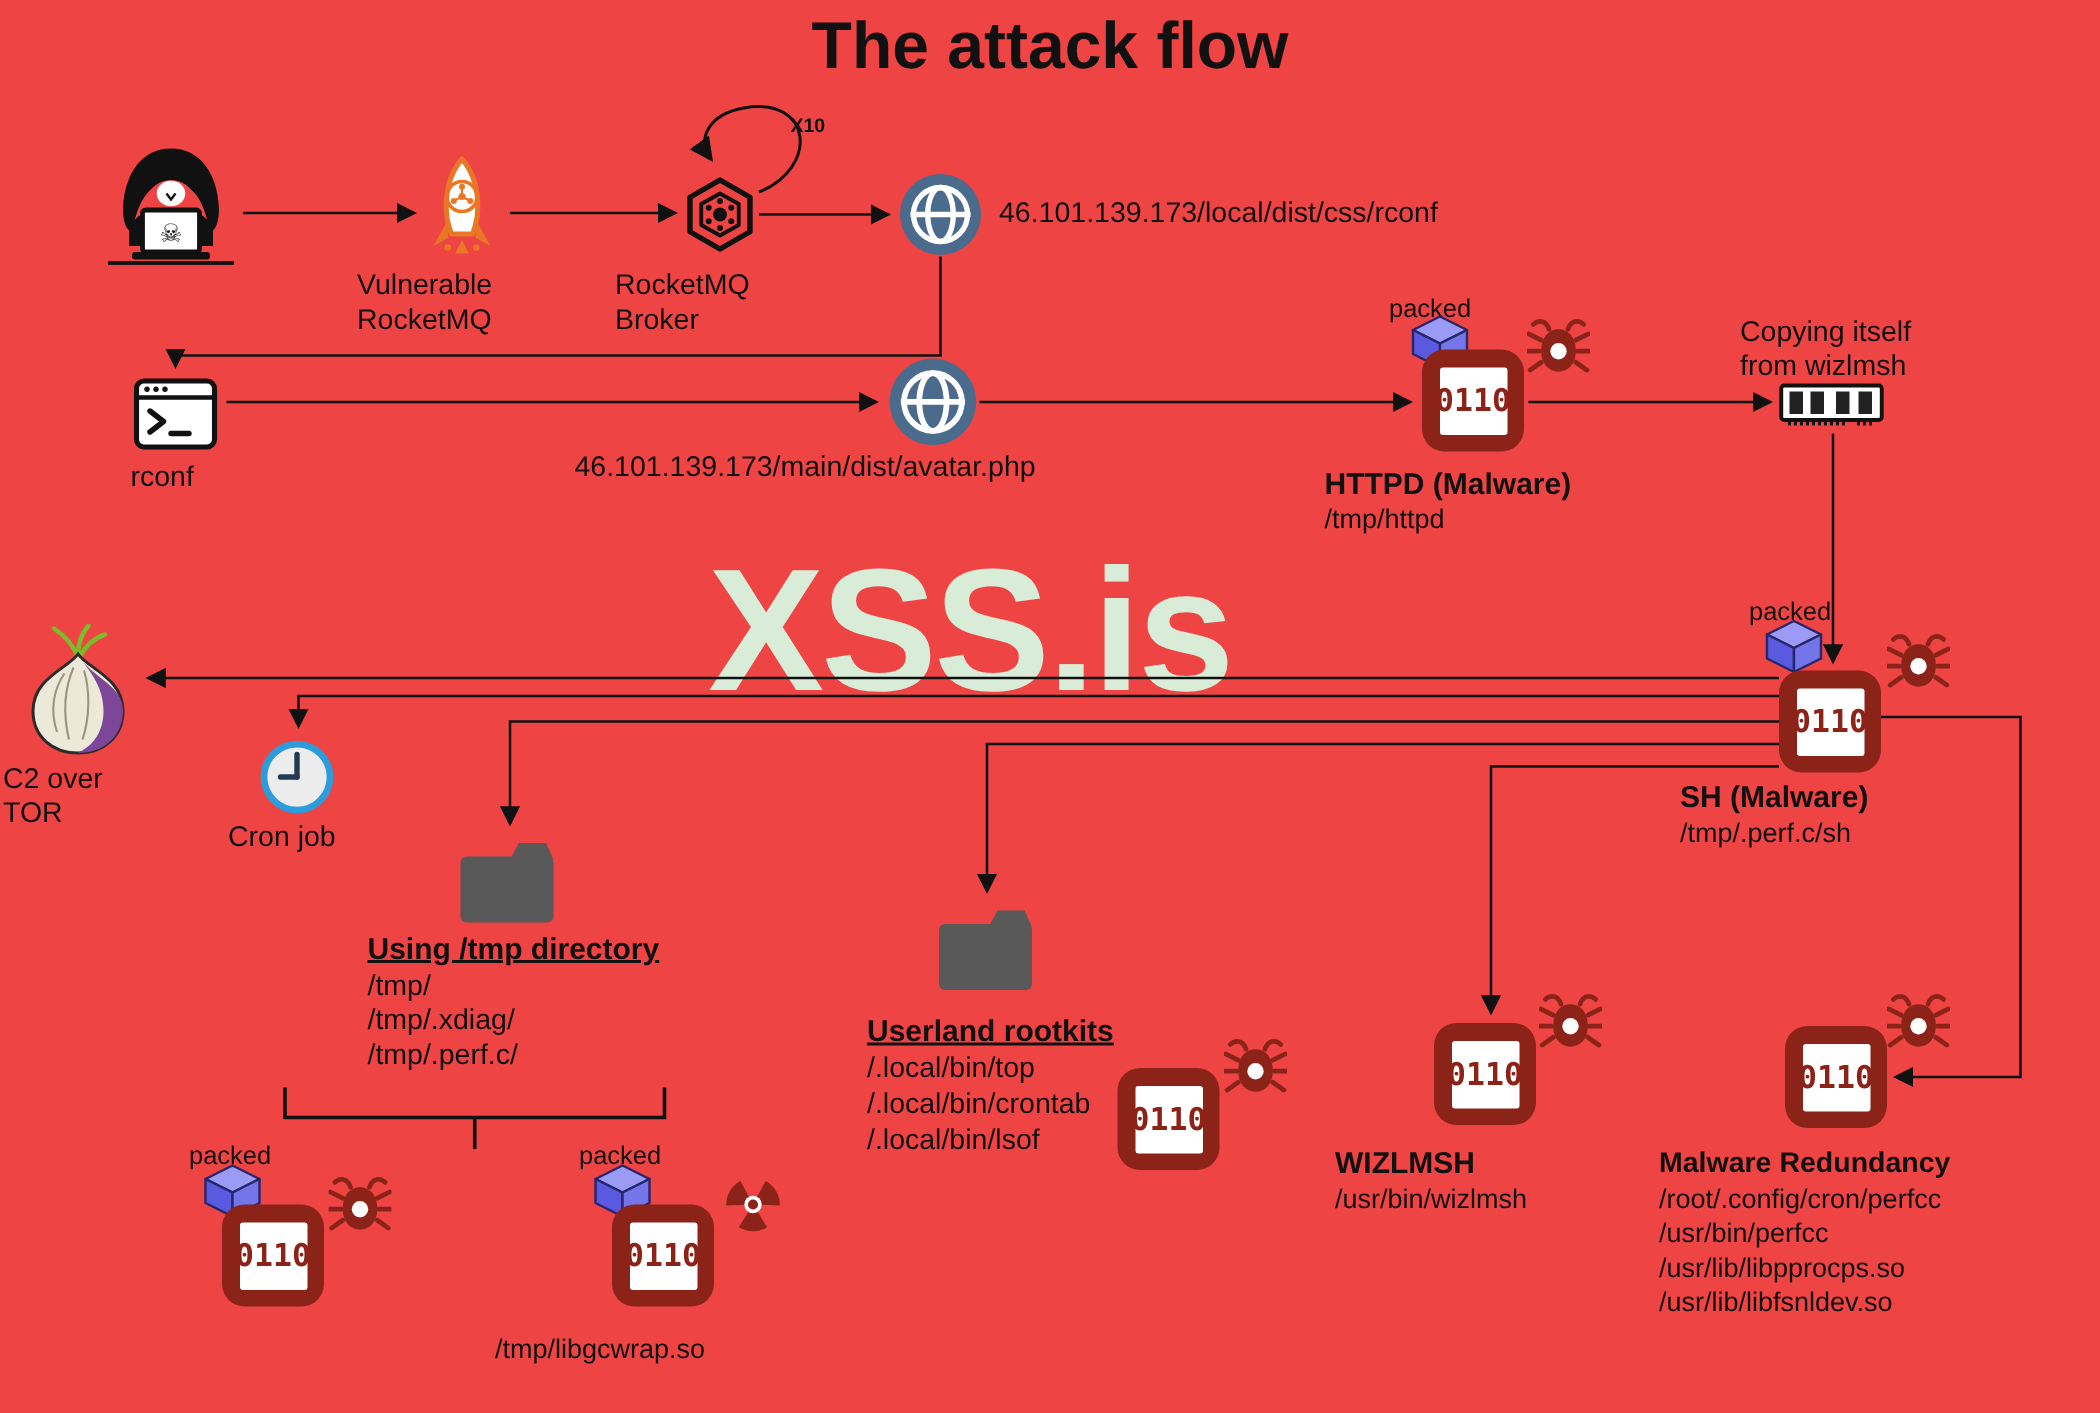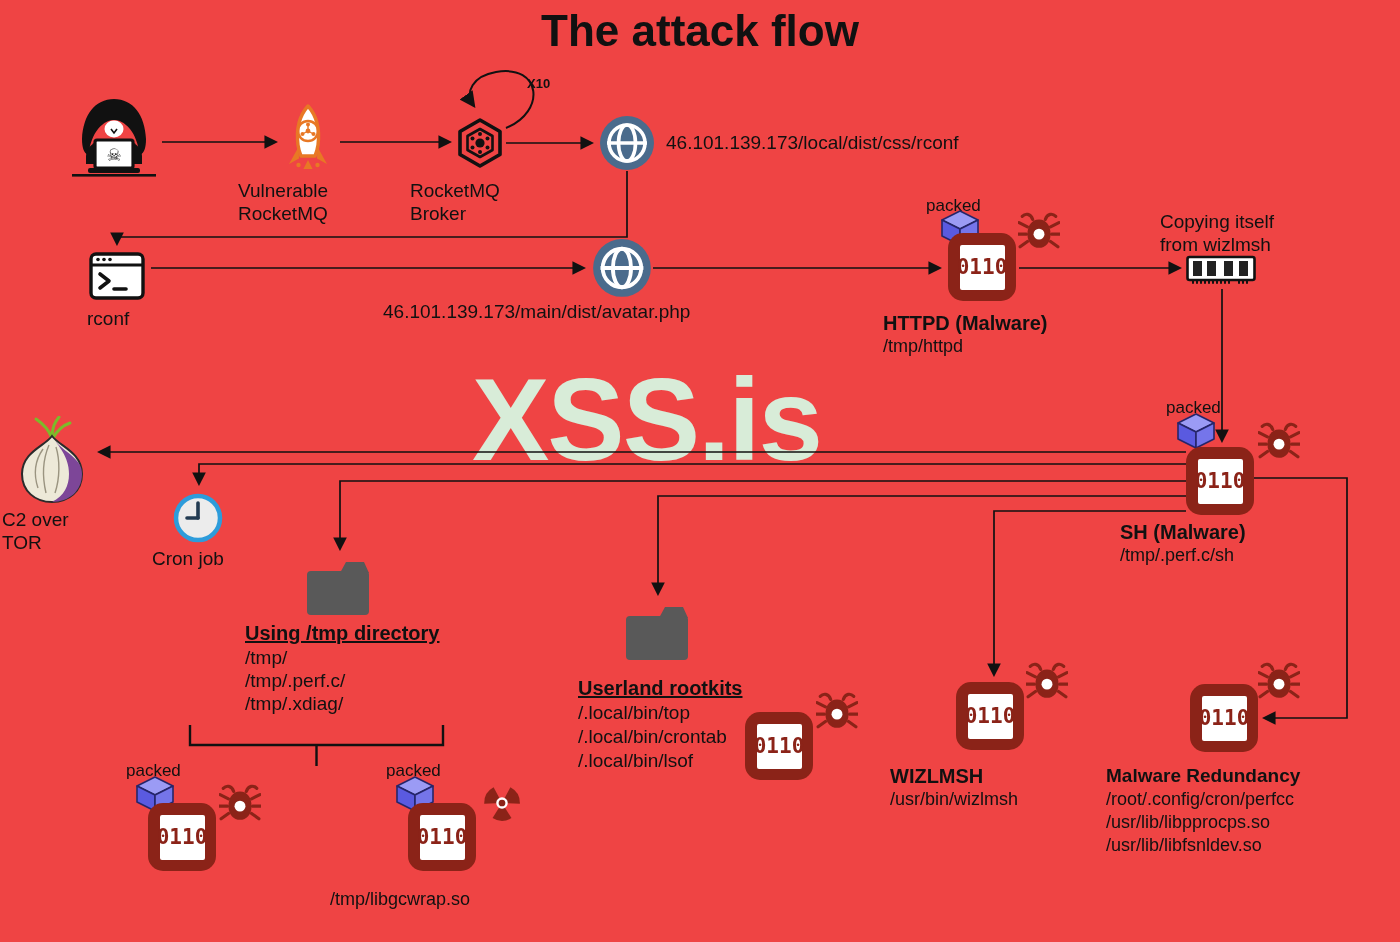--- a/index.html
+++ b/index.html
@@ -293,22 +293,22 @@
       <use href="#clockg"></use>
     </svg>
   <div class="node lbl lbl-c" style="left:152px;top:547px;width:92px">Cron job</div>
 
   <svg class="node" style="left:303px;top:556px" width="72" height="62">
       <use href="#folder"></use>
     </svg>
   <div class="node" style="left:245px;top:620px;width:230px">
     <div class="utitle">Using /tmp directory</div>
     <div class="lbl">/tmp/</div>
+    <div class="lbl">/tmp/.xdiag/</div>
     <div class="lbl">/tmp/.perf.c/</div>
-    <div class="lbl">/tmp/.xdiag/</div>
   </div>
 
   <div class="node packed" style="left:126px;top:761px">packed</div>
   <svg class="node" style="left:133px;top:775px" width="44" height="38">
       <use href="#cube"></use>
     </svg>
   <div class="node binary" style="left:148px;top:803px">
     <div class="binary-inner">
       <span>01</span>
       <span>10</span>
@@ -373,17 +373,18 @@
       <span>01</span>
       <span>10</span>
     </div>
   </div>
   <svg class="node" style="left:1258px;top:660px" width="42" height="42">
       <use href="#bug" transform="scale(1.05)"></use>
     </svg>
   <div class="node lbl-c" style="left:1106px;top:764px;width:238px">
     <div class="name" style="font-size:19px">Malware Redundancy</div>
     <div class="path">/root/.config/cron/perfcc</div>
+    <div class="path">/usr/bin/perfcc</div>
     <div class="path">/usr/lib/libpprocps.so</div>
     <div class="path">/usr/lib/libfsnldev.so</div>
   </div>
 
 </div>
 
 </body></html>

